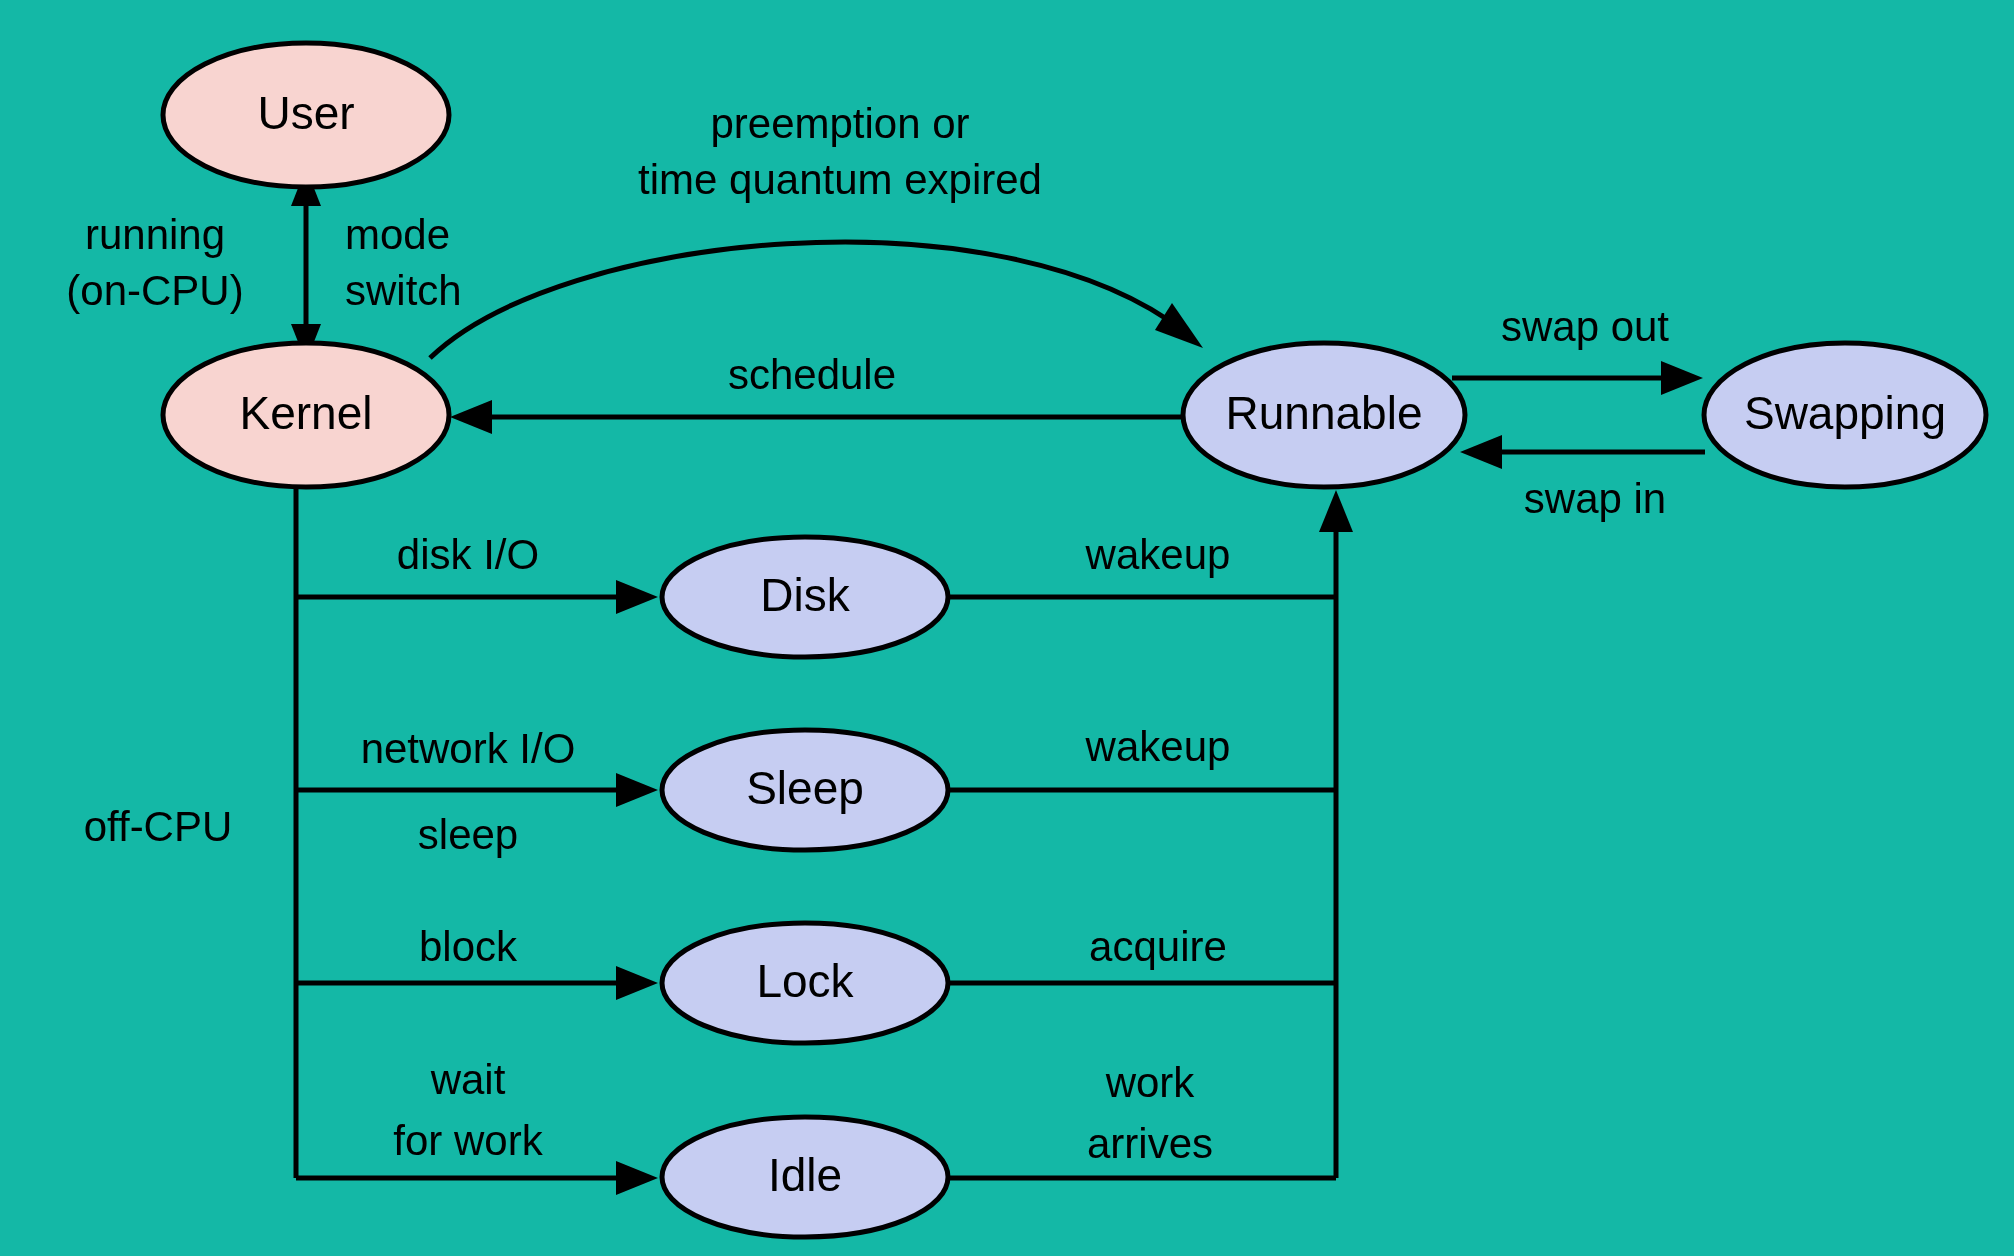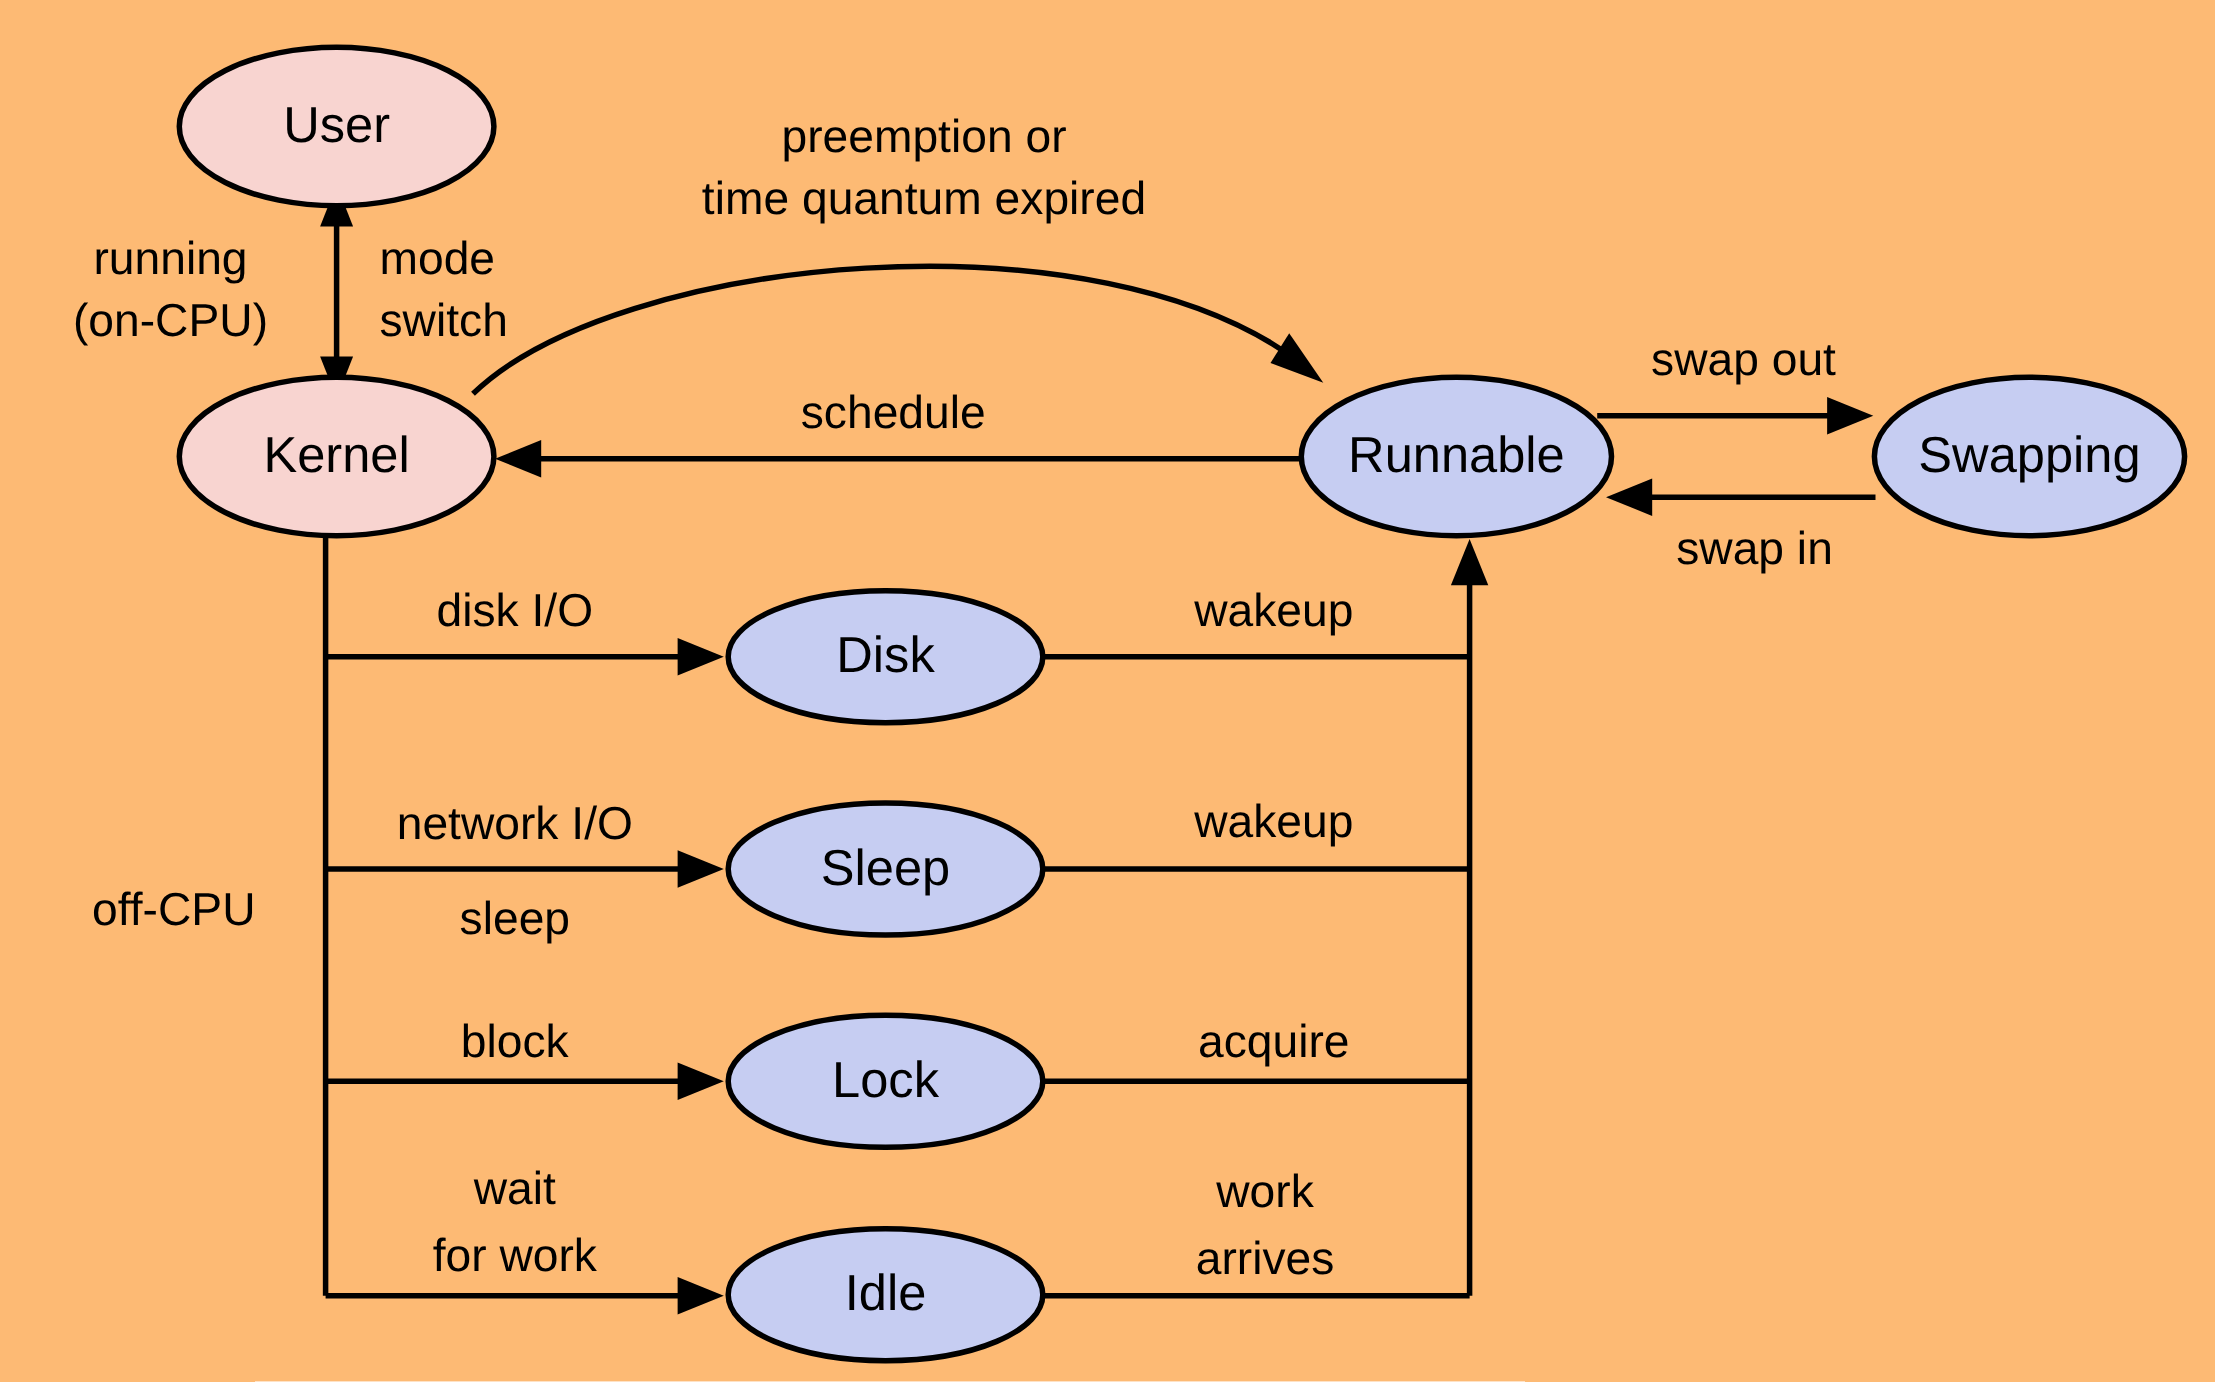--- a/index.html
+++ b/index.html
@@ -10,21 +10,21 @@
   body {
     width: 2014px;
     height: 1256px;
     overflow: hidden;
     font-family: "Liberation Sans", sans-serif;
   }
   #diagram-root {
     position: relative;
     width: 2014px;
     height: 1256px;
-    background: #fdba74;
+    background: #14b8a6;
   }
   svg.diagram {
     display: block;
     width: 2014px;
     height: 1256px;
   }
   .node-ellipse {
     stroke: #000000;
     stroke-width: 5;
   }

